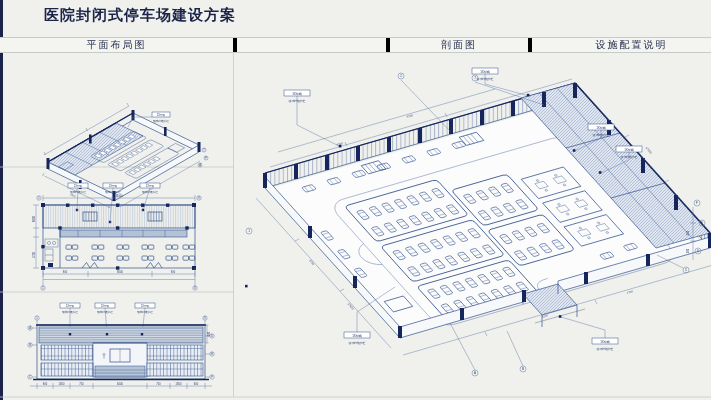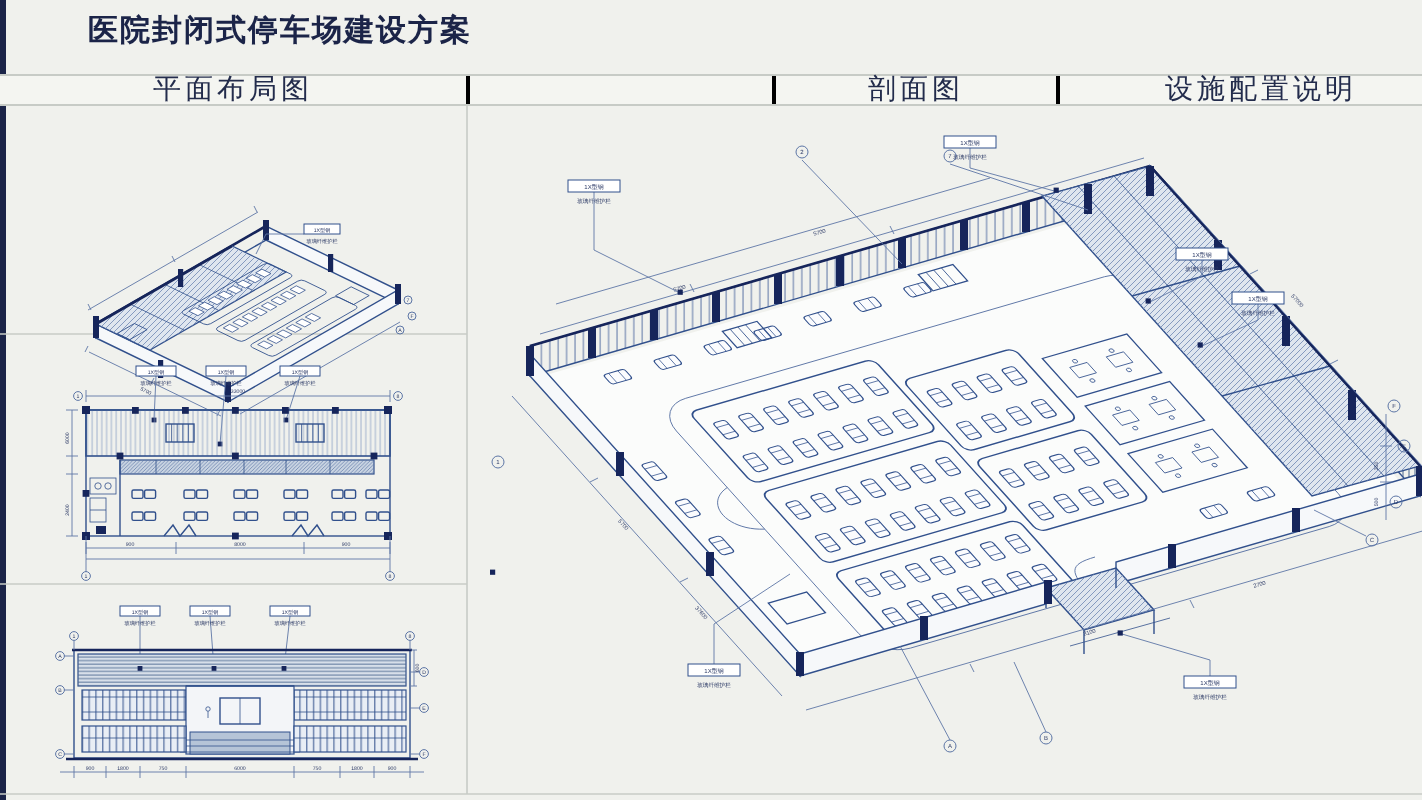--- a/index.html
+++ b/index.html
@@ -2,23 +2,23 @@
 <html><head>
 <meta charset="utf-8">
 <style>
   html,body{margin:0;padding:0;}
   body{font-family:"Liberation Sans",sans-serif;background:#d8d9d6;}
   .slide{position:relative;width:711px;height:400px;background:#f0f1ed;overflow:hidden;}
   .accent{position:absolute;left:0;top:0;width:3px;height:400px;background:#1b2448;}
   .title{position:absolute;left:12px;top:6px;font-size:15px;font-weight:bold;color:#1b2448;letter-spacing:1px;margin-left:32px;}
   .hdr{position:absolute;left:0;top:37px;width:711px;height:16px;display:flex;
        border-top:1px solid #c7cbc6;border-bottom:1px solid #c7cbc6;background:#f4f5f1;box-sizing:border-box;}
-  .hcell{display:flex;align-items:center;justify-content:center;font-size:14px;color:#232c4c;
+  .hcell{display:flex;align-items:center;justify-content:center;font-size:10px;color:#232c4c;
          letter-spacing:2px;box-sizing:border-box;height:100%;}
-  .hcell+.hcell{border-left:2px solid #000000;}
+  .hcell+.hcell{border-left:4px solid #000000;}
   .c1{width:233px;} .c2{width:153px;} .c3{width:142px;} .c4{width:183px;padding-left:20px;}
   svg{position:absolute;left:0;top:53px;}
   svg text{font-family:"Liberation Sans",sans-serif;fill:#2c3a66;}
   .ln{stroke:#31508c;fill:none;stroke-width:.7;}
   .lnt{stroke:#31508c;fill:none;stroke-width:.4;}
   .thk{stroke:#16255b;stroke-width:1.3;fill:none;}
   .drk{fill:#16255b;stroke:none;}
   .wfill{fill:#f6f8fa;stroke:#31508c;stroke-width:.7;}
   .dim{stroke:#5d76a6;stroke-width:.45;fill:none;}
   .dimc{fill:none;stroke:#5d76a6;stroke-width:.5;}

